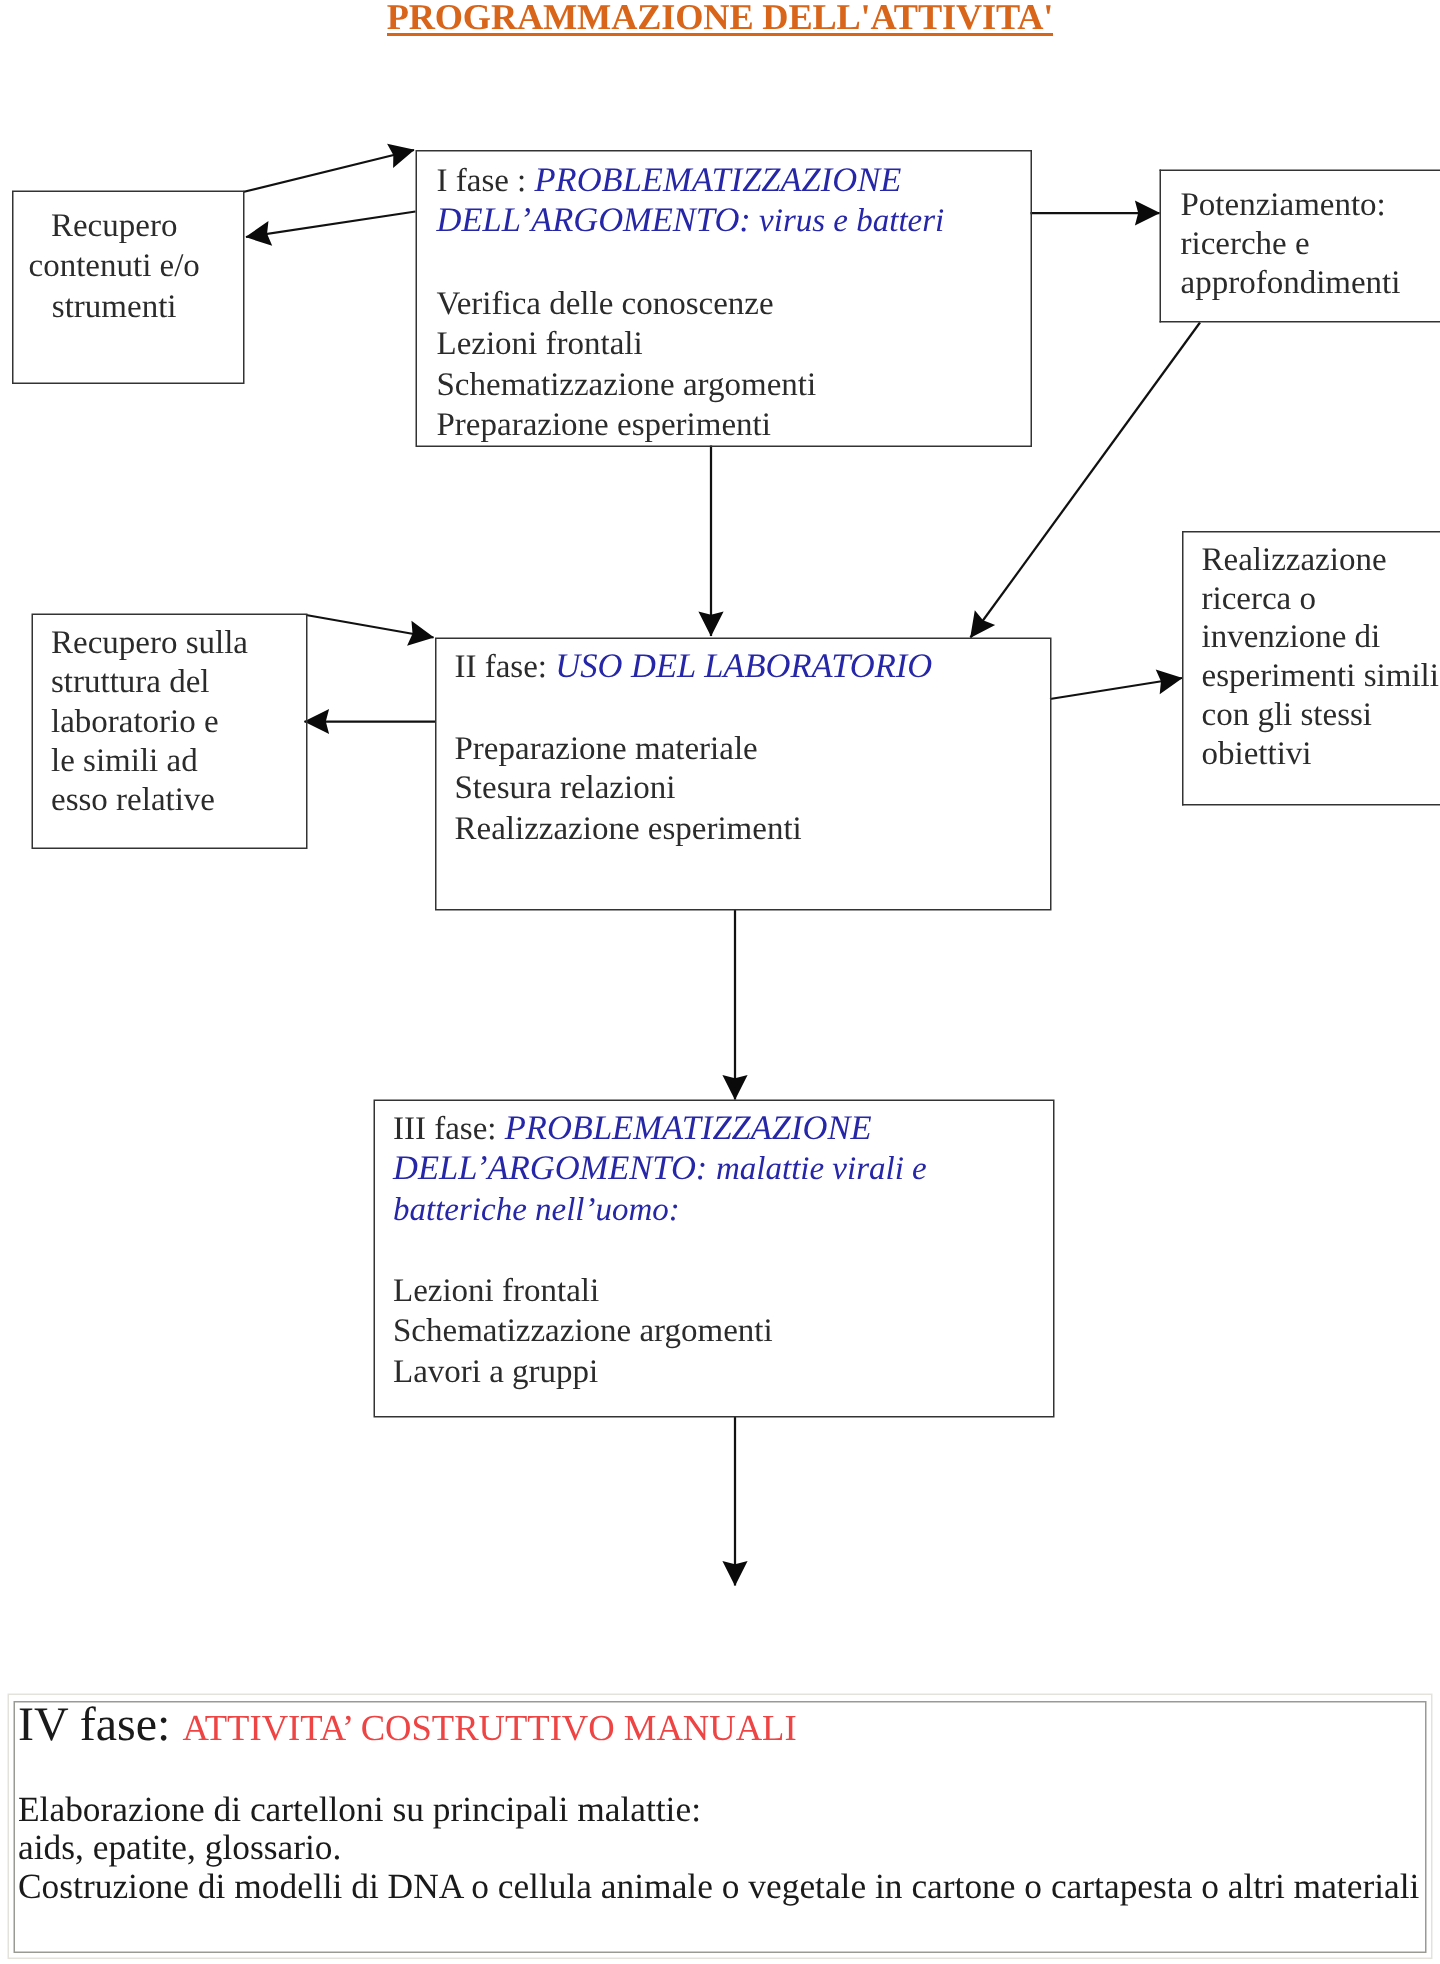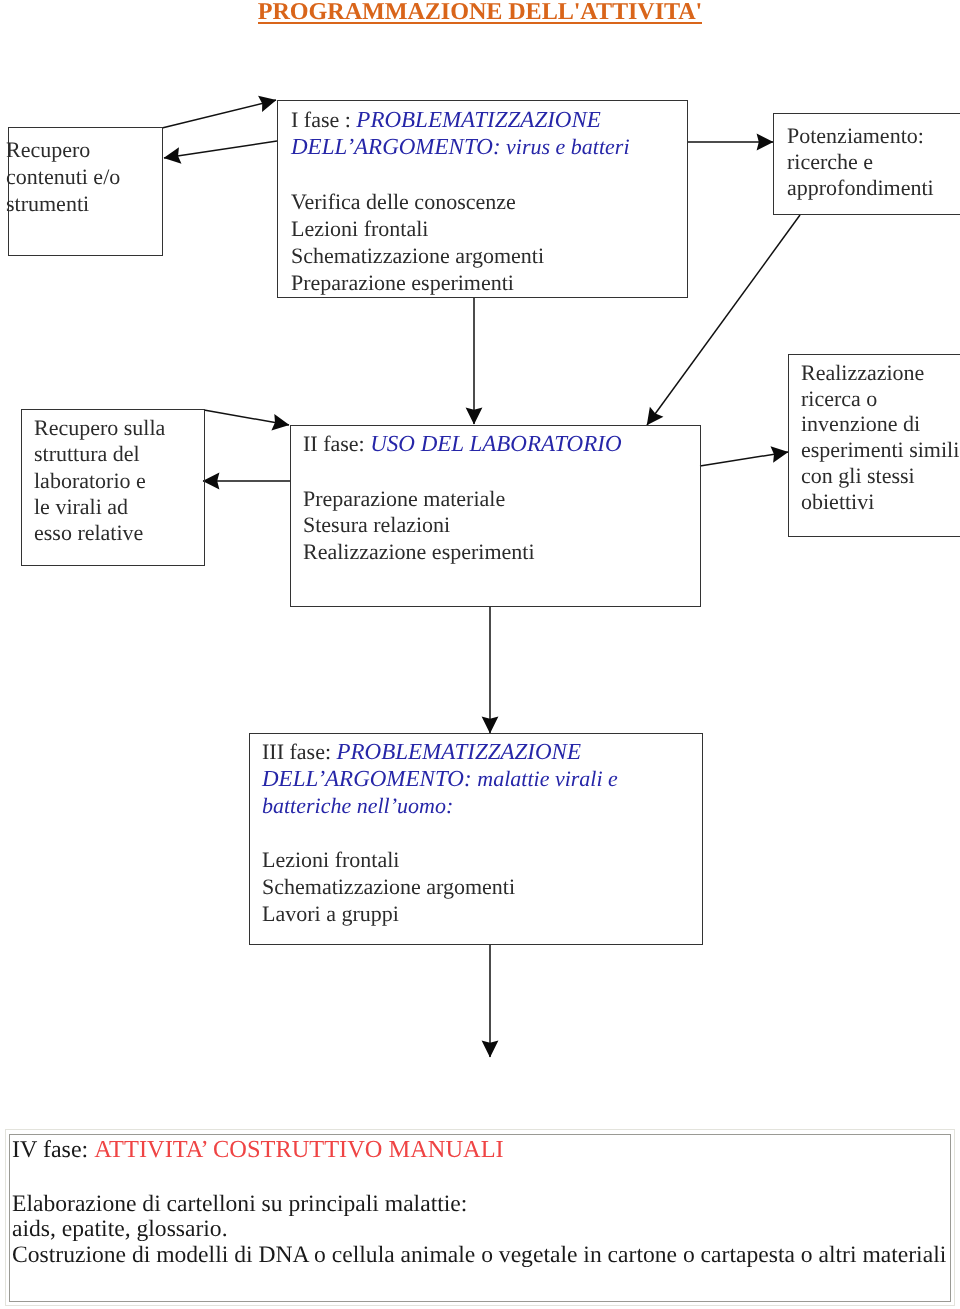--- a/index.html
+++ b/index.html
@@ -28,21 +28,21 @@
   .gap{display:block;height:28px;}
 
   
   #footframe{position:absolute;left:5px;top:1129px;width:950px;height:177px;
              box-sizing:border-box;border:1px solid #e3e3dc;}
   #footinner{position:absolute;left:9px;top:1134px;width:942px;height:168px;
              box-sizing:border-box;border:1px solid #9a9a94;}
   #foottext{position:absolute;left:12px;top:1137px;width:940px;
             font-size:23.6px;line-height:25.7px;color:#1a1a1a;white-space:nowrap;}
   #foottext .acc{color:#ef4444;font-size:24.4px;}
-  #foottext .h{font-size:24px;text-align:center;}
+  #foottext .h{font-size:32px;text-align:center;}
   #foottext .fgap{display:block;height:28px;}
 </style>
 </head>
 <body>
 
 <div class="page">
 
   <div id="title"><span>PROGRAMMAZIONE DELL'ATTIVITA'</span></div>
 
   <div id="diagram">
@@ -61,21 +61,21 @@
         <path d="M474,297 L474,424"></path>
         <path d="M204,410 L289,425"></path>
         <path d="M290,481 L203,481"></path>
         <path d="M700,466 L788,452"></path>
         <path d="M490,606 L490,733"></path>
         <path d="M490,944 L490,1057"></path>
       </g>
     </svg>
 
     <div class="node" style="left:8px;top:127px;width:155px;height:129px;"></div>
-    <div class="nodetext" style="left:6px;top:136px;line-height:27px;">
+    <div class="nodetext" style="left:19px;top:136px;line-height:27px;text-align:center;">
       <div>Recupero</div>
       <div>contenuti e/o</div>
       <div>strumenti</div>
     </div>
 
     <div class="node" style="left:277px;top:100px;width:411px;height:198px;"></div>
     <div class="nodetext" style="left:291px;top:106px;">
       <div><span>I fase : </span><span class="acc caps">PROBLEMATIZZAZIONE</span></div>
       <div><span class="acc caps">DELL’ARGOMENTO:</span><span class="acc"> virus e batteri</span></div>
       <div class="gap"></div>
@@ -90,21 +90,21 @@
       <div>Potenziamento:</div>
       <div>ricerche e</div>
       <div>approfondimenti</div>
     </div>
 
     <div class="node" style="left:21px;top:409px;width:184px;height:157px;"></div>
     <div class="nodetext" style="left:34px;top:415px;line-height:26.3px;">
       <div>Recupero sulla</div>
       <div>struttura del</div>
       <div>laboratorio e</div>
-      <div>le virali ad</div>
+      <div>le simili ad</div>
       <div>esso relative</div>
     </div>
 
     <div class="node" style="left:290px;top:425px;width:411px;height:182px;"></div>
     <div class="nodetext" style="left:303px;top:431px;line-height:26.6px;">
       <div><span>II fase: </span><span class="acc caps">USO DEL LABORATORIO</span></div>
       <div class="gap"></div>
       <div>Preparazione materiale</div>
       <div>Stesura relazioni</div>
       <div>Realizzazione esperimenti</div>

